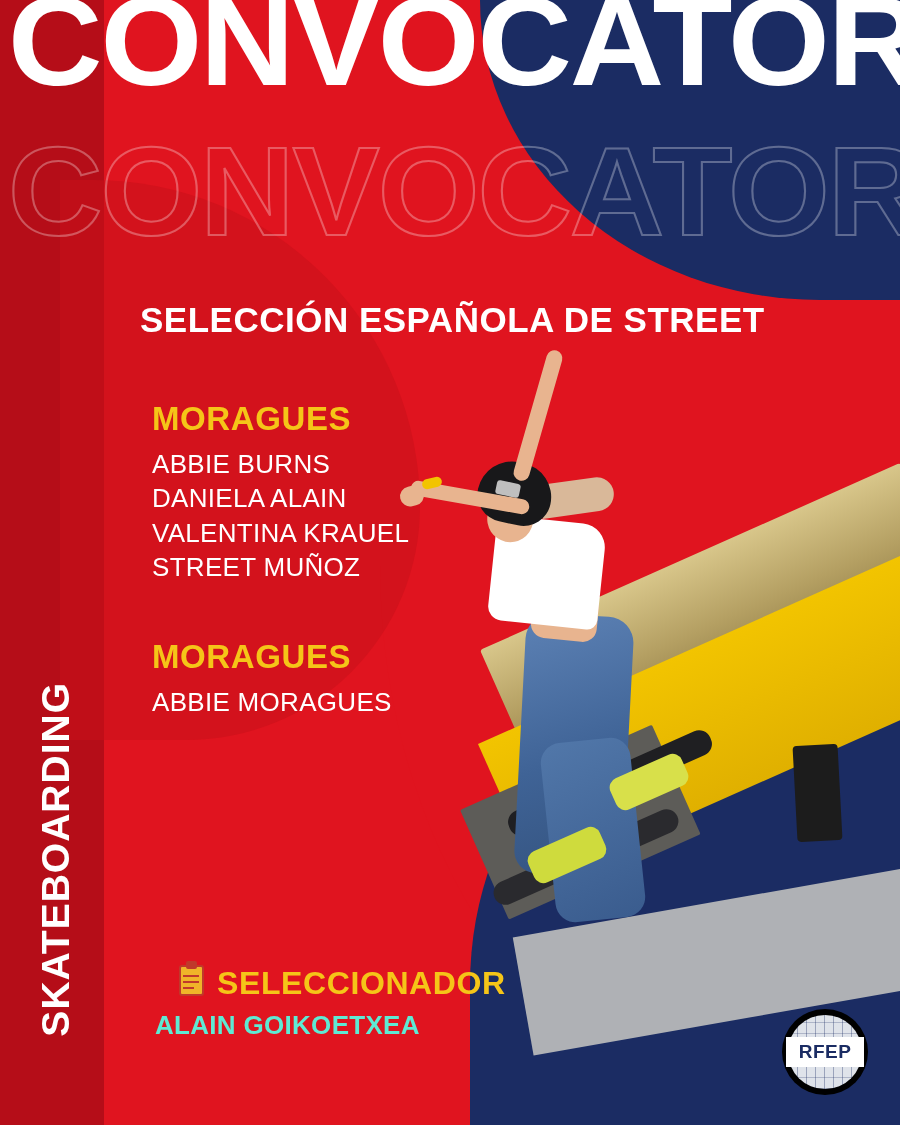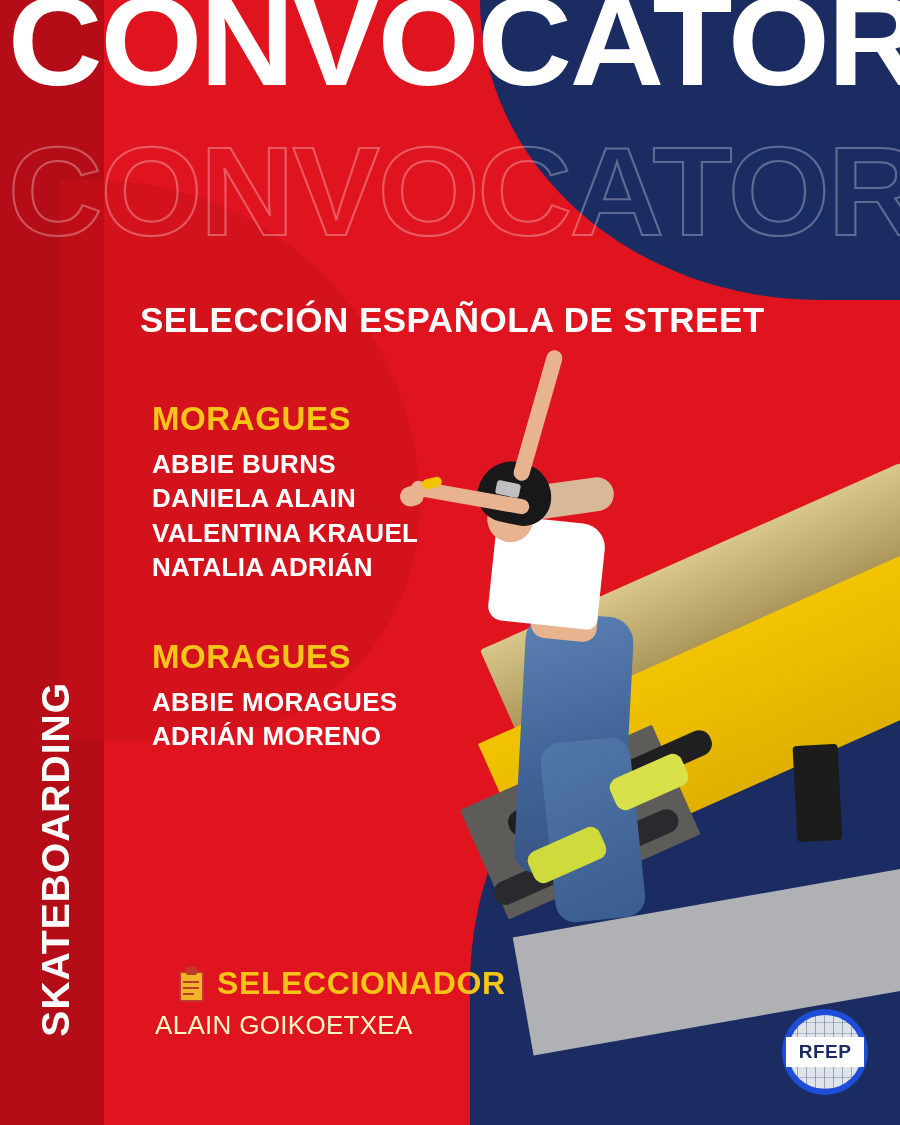--- a/index.html
+++ b/index.html
@@ -123,34 +123,34 @@
   .roster.masculina { top:638px; }
   .roster-title {
     font-size:33px;
     font-weight:bold;
     color:#f5c518;
     letter-spacing:.6px;
     margin-bottom:9px;
   }
   .roster-name {
     font-size:26px;
-    font-weight:bold;
+    font-weight:normal;
     color:#ffffff;
     letter-spacing:.3px;
     line-height:1.32;
   }
 
   
   .coach {
     position:absolute;
     left:155px; top:965px;
   }
   .coach-head {
     display:flex;
-    align-items:flex-end;
+    align-items:flex-start;
     gap:13px;
     padding-left:24px;
   }
   .clipboard-icon {
     width:25px; height:31px;
     position:relative;
     flex:0 0 auto;
   }
   .clipboard-icon .board {
     position:absolute; inset:0;
@@ -176,22 +176,22 @@
   .clipboard-icon .l3 { top:22px; width:11px; }
   .coach-title {
     font-size:32px;
     font-weight:bold;
     color:#f5c518;
     letter-spacing:.6px;
   }
   .coach-name {
     margin-top:8px;
     font-size:26px;
-    font-weight:normal;
-    color:#fef9c3;
+    font-weight:bold;
+    color:#5eead4;
     letter-spacing:.3px;
   }
 
   
   .sidebar-word {
     position:absolute;
     left:34px; bottom:88px;
     font-size:39px;
     font-weight:bold;
     color:#ffffff;
@@ -366,21 +366,21 @@
     border-radius:5px;
     transform:rotate(-14deg);
   }
 
   
   .logo {
     position:absolute;
     right:32px; bottom:30px;
     width:86px; height:86px;
     border-radius:50%;
-    background:#1d4ed8;
+    background:#000000;
     display:flex;
     align-items:center;
     justify-content:center;
     overflow:hidden;
   }
   .logo .globe {
     position:absolute;
     inset:6px;
     border-radius:50%;
     background:
@@ -446,27 +446,26 @@
     <div class="title-ghost">CONVOCATORIA</div>
   </div>
 
   <div class="headline">SELECCIÓN ESPAÑOLA DE STREET</div>
 
   <div class="roster femenina">
     <div class="roster-title">MORAGUES</div>
     <div class="roster-name">ABBIE BURNS</div>
     <div class="roster-name">DANIELA ALAIN</div>
     <div class="roster-name">VALENTINA KRAUEL</div>
-    <div class="roster-name">NATALIA ADRIÁN</div>
+    <div class="roster-name">STREET MUÑOZ</div>
   </div>
 
   <div class="roster masculina">
     <div class="roster-title">MORAGUES</div>
     <div class="roster-name">ABBIE MORAGUES</div>
-    <div class="roster-name">ADRIÁN MORENO</div>
   </div>
 
   <div class="coach">
     <div class="coach-head">
       <span class="clipboard-icon">
         <span class="board"></span>
         <span class="clip"></span>
         <span class="line l1"></span>
         <span class="line l2"></span>
         <span class="line l3"></span>

